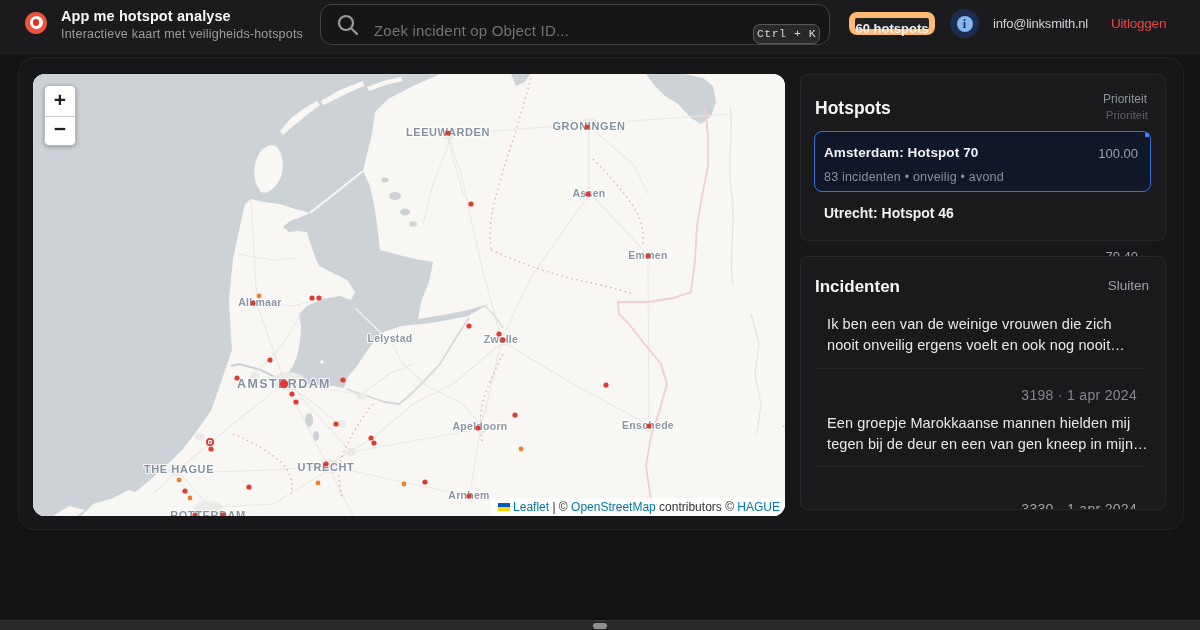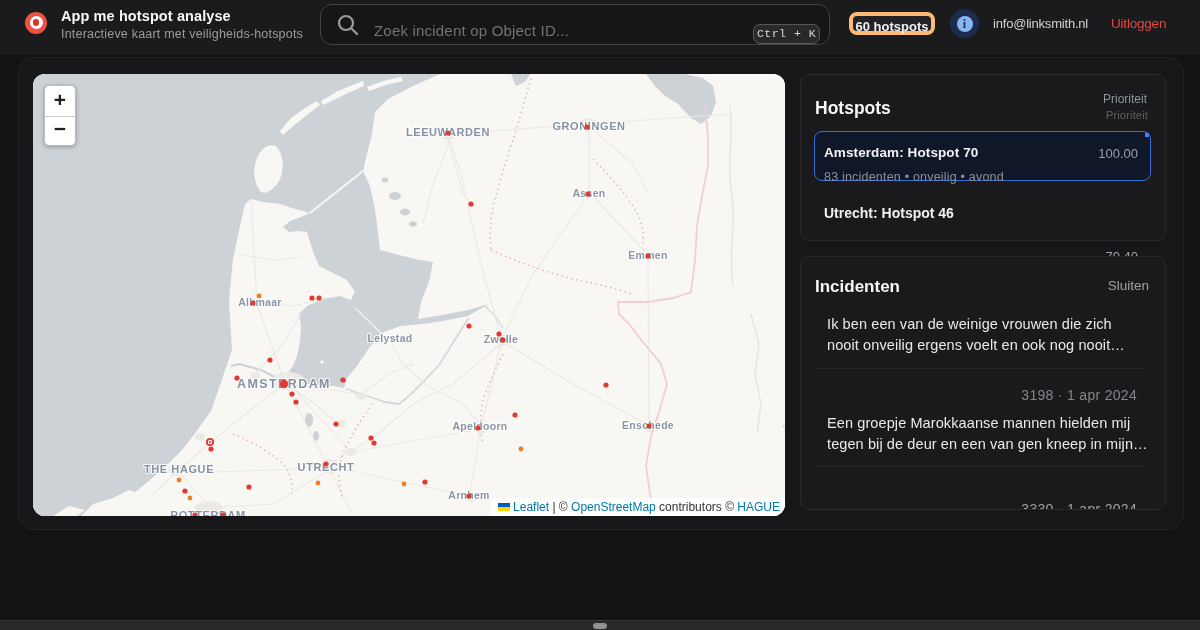--- a/index.html
+++ b/index.html
@@ -8,21 +8,21 @@
   #header { position:absolute; left:0; top:0; width:1200px; height:54px; background:#1b1b1d; border-bottom:1px solid #242428; }
   #logo { position:absolute; left:25px; top:11.5px; width:22px; height:22px; border-radius:50%; background:#ee5340; }
   #logo:before { content:""; position:absolute; left:4.5px; top:4.5px; width:13px; height:13px; border-radius:50%; background:#fff; }
   #logo:after { content:""; position:absolute; left:7.75px; top:7.75px; width:6.5px; height:6.5px; border-radius:50%; background:#dd3322; }
   #title { position:absolute; left:61px; top:8px; font-size:14.5px; font-weight:bold; color:#f7f7f7; letter-spacing:0.1px; }
   #subtitle { position:absolute; left:61px; top:27px; font-size:12.5px; color:#9b9b9b; letter-spacing:0.2px; }
   #search { position:absolute; left:320px; top:4px; width:510px; height:41px; background:#161618; border:1px solid #434346; border-radius:12px; }
   #search svg { position:absolute; left:13px; top:6px; }
   #search .ph { position:absolute; left:40px; top:17px; font-size:15px; color:#737373; letter-spacing:0.2px;margin-left:13px; }
   #ctrlk { position:absolute; left:753px; top:24px; width:67px; height:20px; background:#29292b; border:1px solid #58585a; border-radius:7px; color:#d8d8d8; font-family:"Liberation Mono", monospace; font-size:11.5px; text-align:center; line-height:18px; letter-spacing:0.5px; }
-  #nhot { position:absolute; left:849px; top:12px; width:86px; height:23px; background:#232326; border:4px solid #fdba74; border-radius:8px; color:#f0f0f0; font-size:13px; font-weight:bold; text-align:center; line-height:22px; }
+  #nhot { position:absolute; left:849px; top:12px; width:86px; height:23px; background:#232326; border:6px solid #fdba74; border-radius:8px; color:#f0f0f0; font-size:13px; font-weight:bold; text-align:center; line-height:22px; }
   #info { position:absolute; left:950px; top:9px; width:29px; height:29px; border-radius:50%; background:#1d2b4d; }
   #info .c { position:absolute; left:6.5px; top:6.5px; width:16px; height:16px; border-radius:50%; background:#85b6f2; }
   #info .i { position:absolute; left:6.5px; top:8px; width:16px; text-align:center; font-size:12px; font-weight:bold; color:#1b2c52; font-family:"Liberation Serif", serif; line-height:14px;}
   #mail { position:absolute; left:993px; top:16px; font-size:13px; color:#cfd2d6; letter-spacing:-0.2px; }
   #uitl { position:absolute; left:1111px; top:16px; font-size:13.5px; color:#ef4444; letter-spacing:-0.2px; }
   
   #panel { position:absolute; left:18px; top:57px; width:1166px; height:473px; background:#17171a; border:1px solid #232327; border-radius:16px; }
   #map { position:absolute; left:14px; top:16px; width:752px; height:442px; border-radius:12px; overflow:hidden; background:#f8f7f4; }
   
   #zoomctl { position:absolute; left:11px; top:11px; width:32px; height:61px; background:#fff; border:1px solid #bbb; border-radius:5px; box-shadow:0 1px 4px rgba(0,0,0,0.3); z-index:50; }
@@ -36,21 +36,21 @@
   #attrib .flag { display:inline-block; width:12px; height:8px; margin-right:3px; background:linear-gradient(#005BBB 50%, #FFD500 50%); }
   
   .card { position:absolute; left:781px; background:#1a1a1d; border:1px solid #28282c; border-radius:8px;padding-left:43px; }
   #card1 { top:16px; width:366px; height:167px; }
   #card2 { top:198px; width:366px; height:254px; overflow:hidden; }
   .h1 { position:absolute; left:14px; color:#f5f5f5; font-weight:bold; }
   #card1 .h1 { top:23px; font-size:17.5px; }
   #card2 .h1 { top:20px; font-size:17px; }
   .prio1 { position:absolute; right:18px; top:17px; font-size:12px; color:#8d939c; }
   .prio2 { position:absolute; right:17px; top:34px; font-size:11.5px; color:#5b5f66; }
-  #selitem { position:absolute; left:13px; top:56px; width:337px; height:50px; background:#0f1728; border:1.5px solid #3670d6; border-radius:8px; }
+  #selitem { position:absolute; left:13px; top:56px; width:337px; height:61px; background:#0f1728; border:1.5px solid #3670d6; border-radius:8px; }
   #selitem .sq { position:absolute; right:1px; top:1px; width:4px; height:4px; background:#3b82f6; }
   #selitem .t { position:absolute; left:9px; top:13px; font-size:13.5px; font-weight:bold; color:#f2f2f2; letter-spacing:0.1px;}
   #selitem .score { position:absolute; right:12px; top:14px; font-size:13px; color:#9aa0a8; }
   #selitem .sub { position:absolute; left:9px; top:38px; font-size:12.5px; color:#8b919b; letter-spacing:0.2px;}
   #item2 .t { position:absolute; left:23px; top:130px; font-size:14px; font-weight:bold; color:#f0f0f0; }
   #item2 .score { position:absolute; right:27px; top:131px; font-size:13px; color:#9aa0a8;margin-top:43px; }
   #close { position:absolute; right:16px; top:21px; font-size:13.5px; color:#9da2a9; }
   .inc { position:absolute; left:26px; font-size:14.5px; color:#e9e9ea; line-height:20.5px; letter-spacing:0.1px; white-space:nowrap; }
   .date { position:absolute; right:28px; font-size:14px; color:#84878d; letter-spacing:0.3px; }
   .divider { position:absolute; left:14px; width:330px; height:1px; background:#27272b; }

